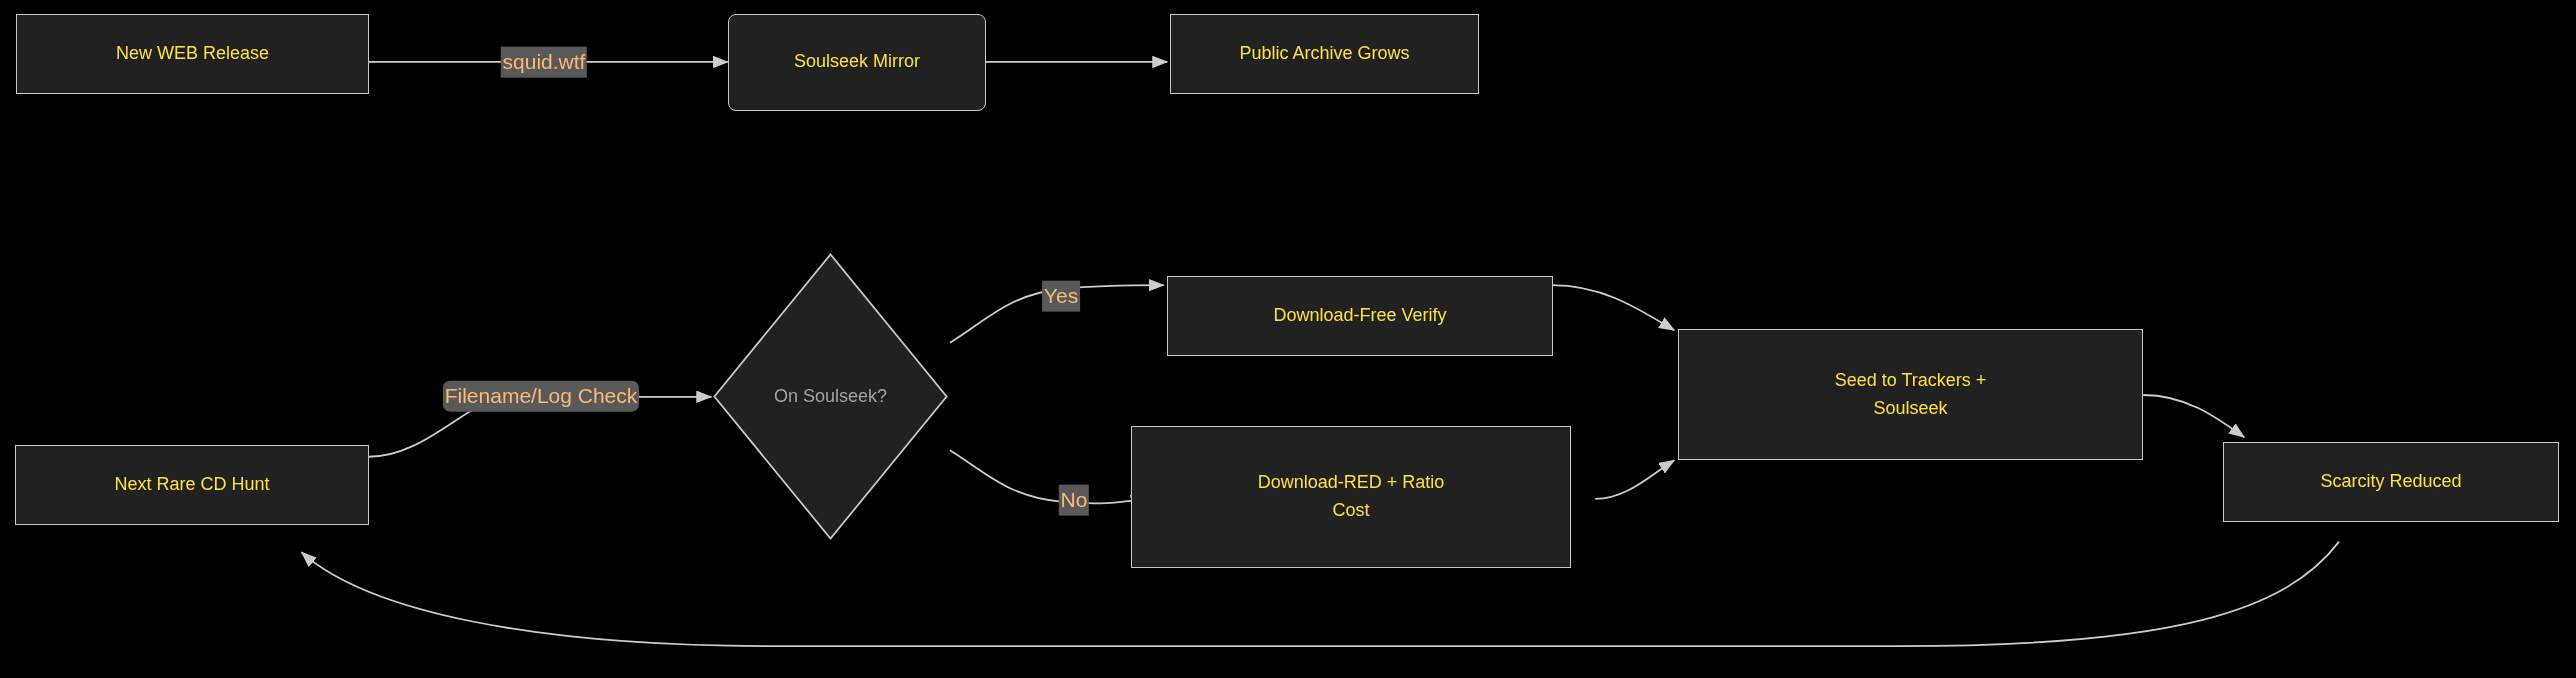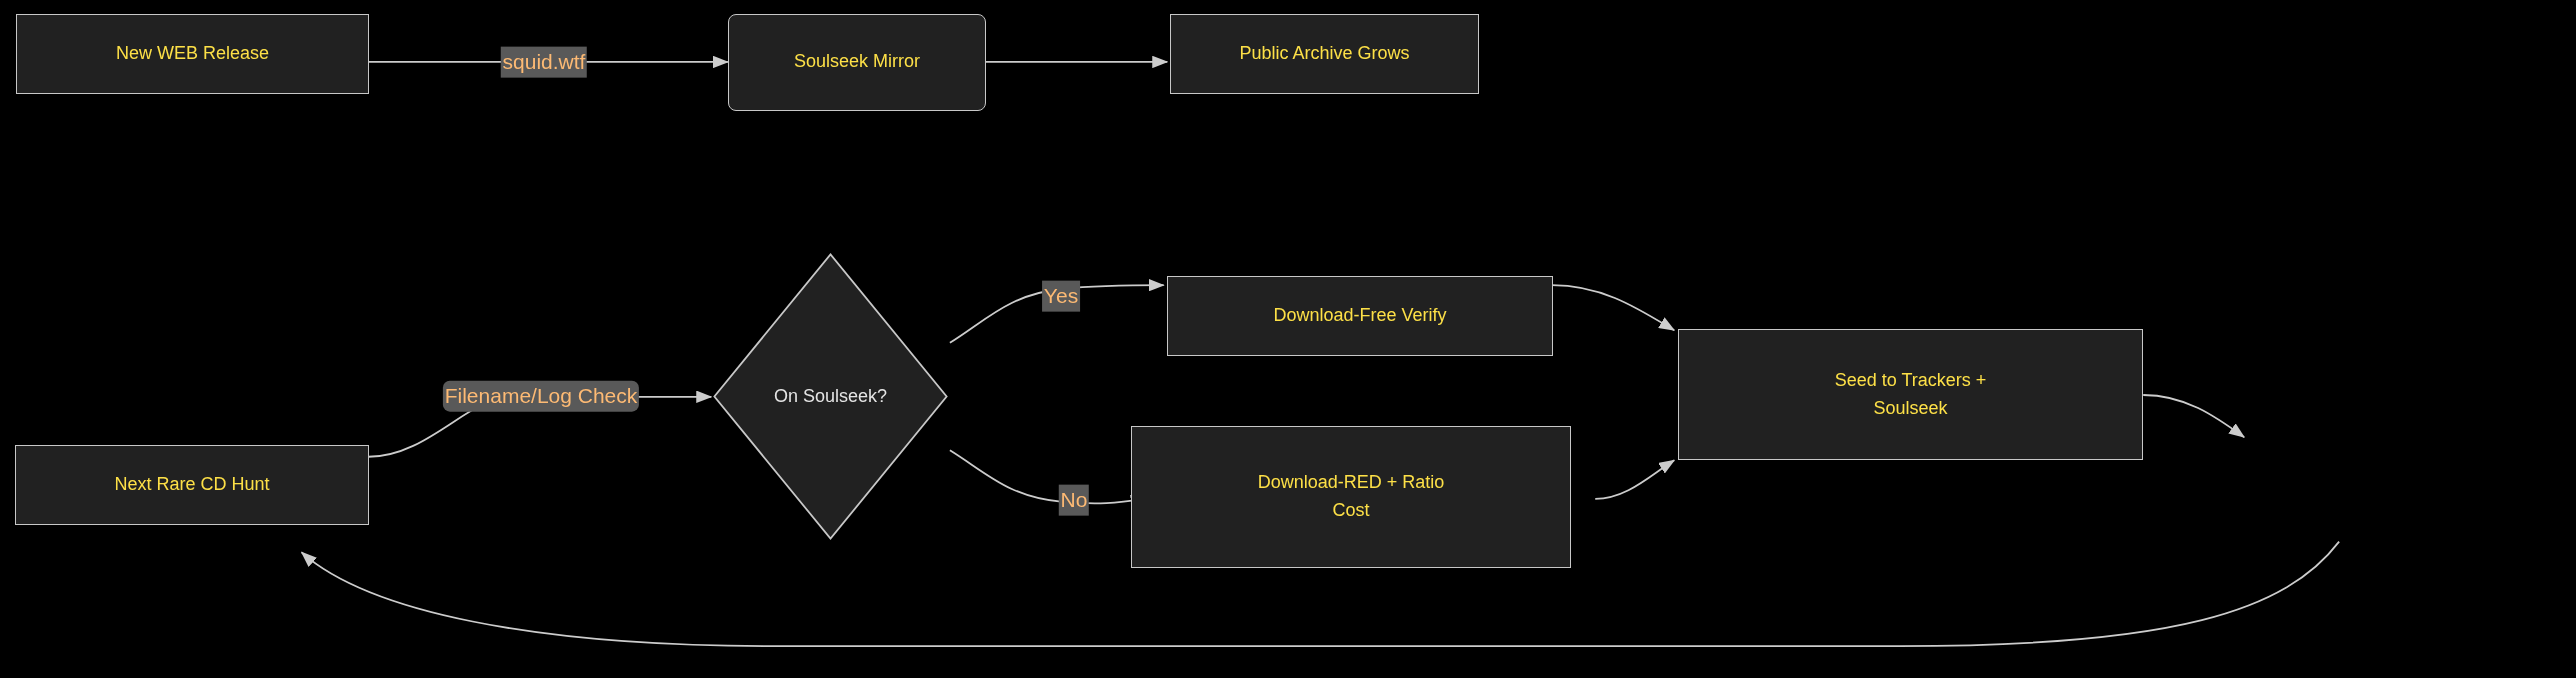--- a/index.html
+++ b/index.html
@@ -55,21 +55,21 @@
     height: 100%;
   }
   .diamond-text {
     position: absolute;
     left: 0; top: 0;
     width: 100%;
     height: 100%;
     display: flex;
     align-items: center;
     justify-content: center;
-    color: #e5e5e5;
+    color: #a3a3a3;
     font-size: 18px;
     font-family: "Liberation Sans", sans-serif;
     text-align: center;
   }
   .edge-label {
     position: absolute;
     background: #595959;
     color: #fdba74;
     font-size: 21px;
     font-family: "Liberation Sans", sans-serif;
@@ -140,20 +140,23 @@
   <div class="node" style="left:1131px; top:426px; width:440px; height:142px;">
     <span class="node-label">Download-RED + Ratio
 Cost</span>
   </div>
 
   <div class="node" style="left:1678px; top:329px; width:465px; height:131px;">
     <span class="node-label">Seed to Trackers +
 Soulseek</span>
   </div>
 
+  <div class="node" style="left:2223px; top:442px; width:336px; height:80px;">
+    <span class="node-label">Scarcity Reduced</span>
+  </div>
 
   <div class="edge-label" style="left:544px; top:62px;">squid.wtf</div>
 
   <div class="edge-label" style="left:541px; top:396px;border-radius:7px;">Filename/Log Check</div>
 
   <div class="edge-label" style="left:1061px; top:296px;">Yes</div>
 
   <div class="edge-label" style="left:1062px; top:500px;margin-left:12px;">No</div>
 
 </div>

